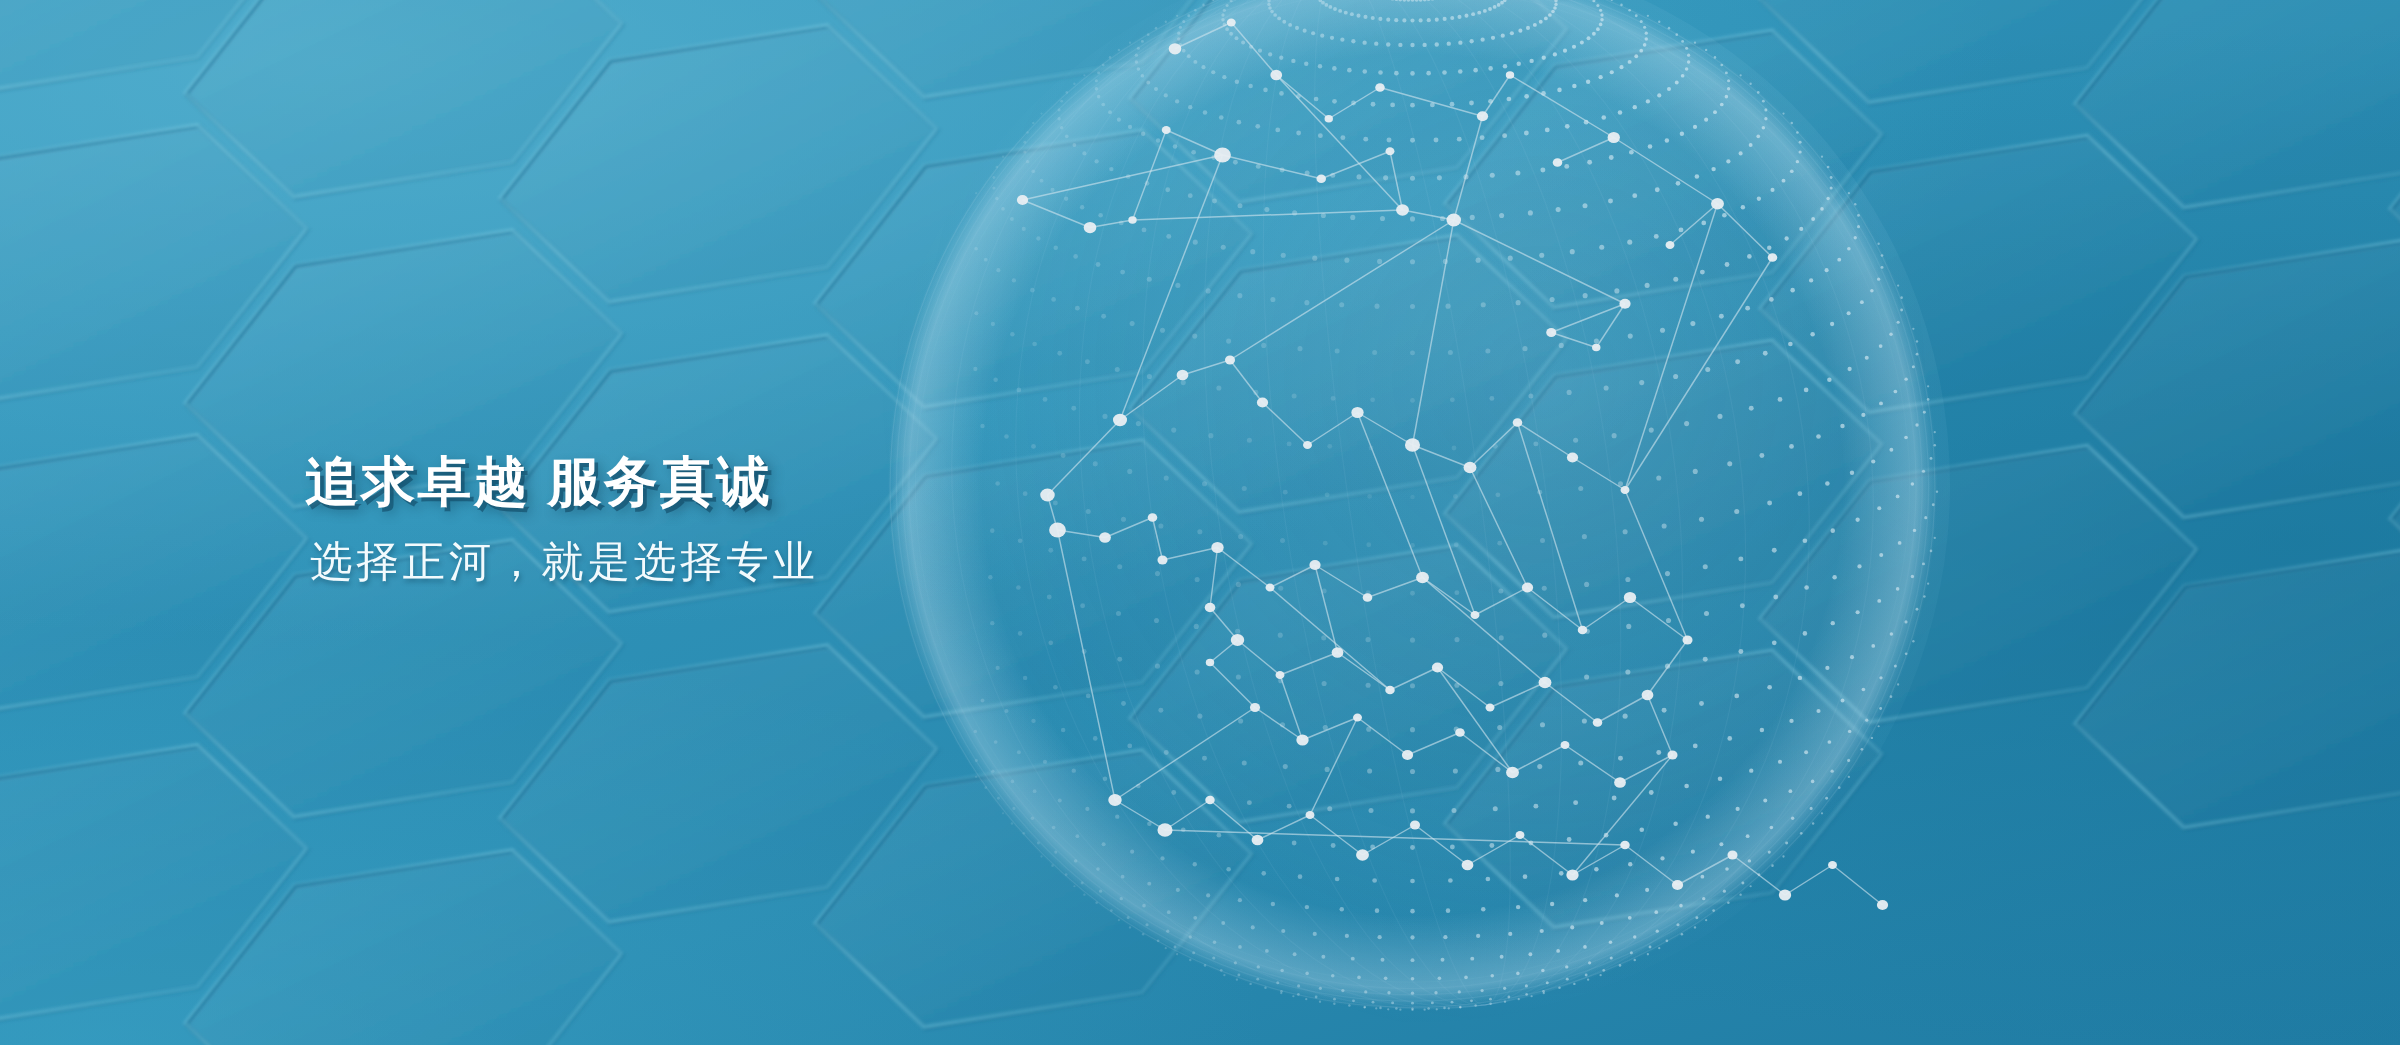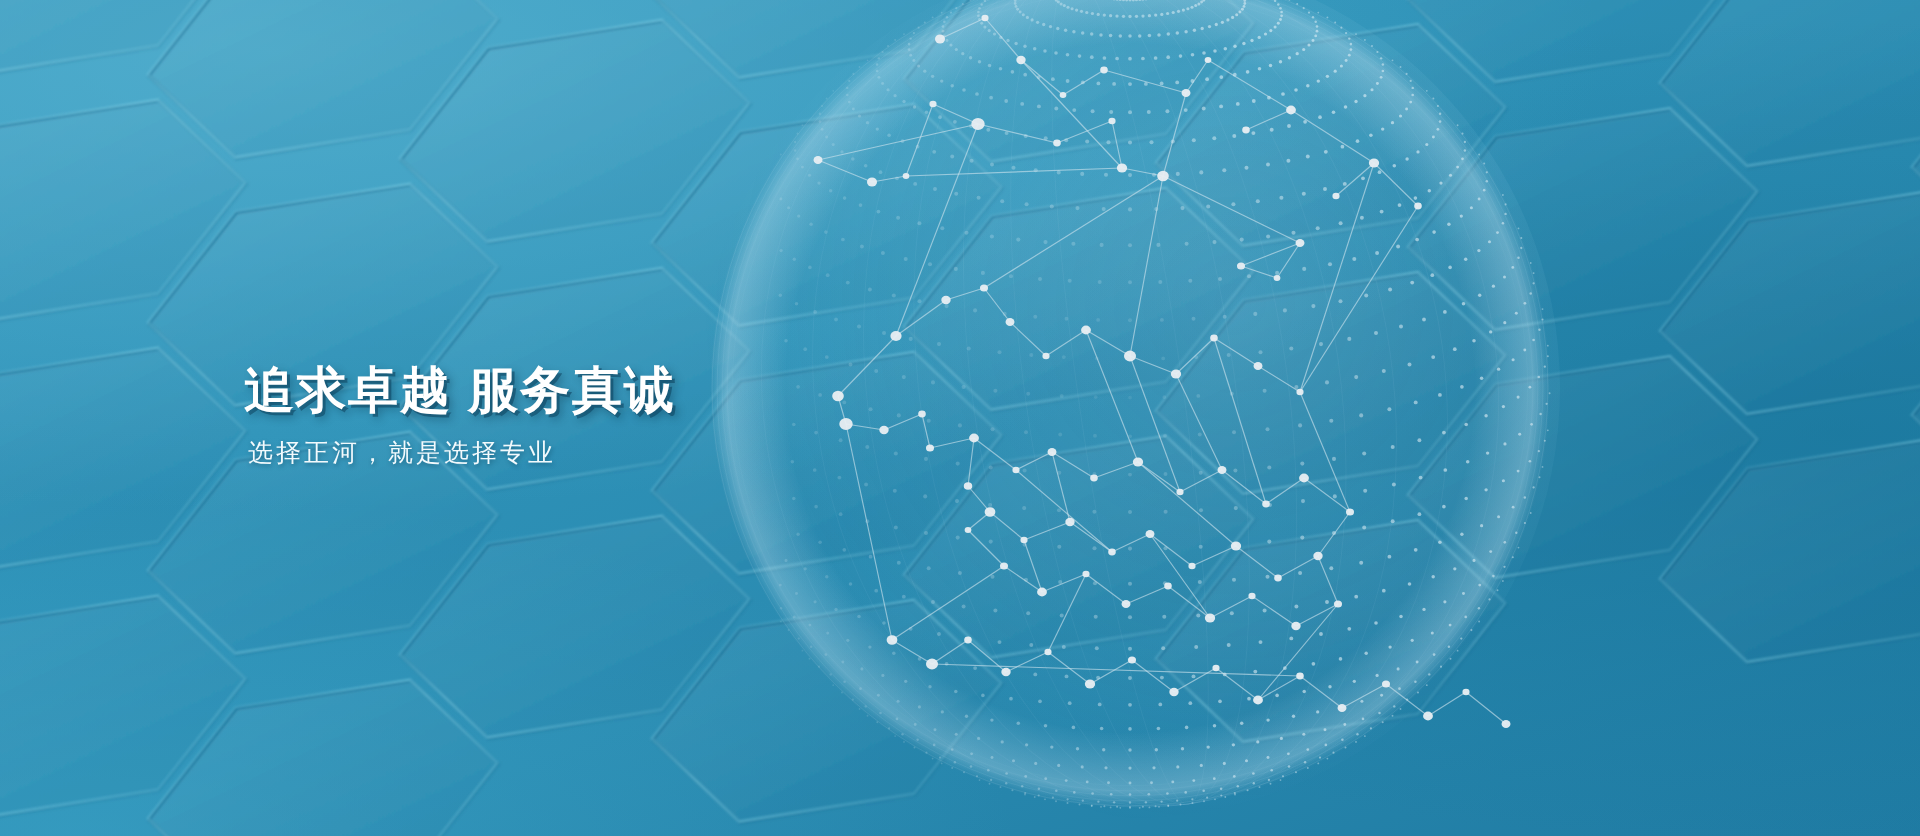--- a/index.html
+++ b/index.html
@@ -47,34 +47,34 @@
   
   #text-block {
     position: absolute;
     left: 244px;
     top: 362px;
     z-index: 40;
   }
 
   #headline {
     margin: 0;
-    font-size: 50px;
+    font-size: 43px;
     font-weight: bold;
     line-height: 1.12;
     color: #ffffff;
     letter-spacing: 2px;
     white-space: nowrap;
     text-shadow:
        3px 3px 0px rgba(13,66,92,0.55),
        5px 5px 9px rgba(8,48,70,0.40);
   }
 
   #subhead {
     margin: 18px 0 0 4px;
-    font-size: 25px;
+    font-size: 34px;
     font-weight: normal;
     line-height: 1.3;
     color: #f2fafd;
     letter-spacing: 3px;
     white-space: nowrap;
     text-shadow: 1px 2px 4px rgba(10,58,82,0.45);
   }
 </style>
 </head>
 <body>

